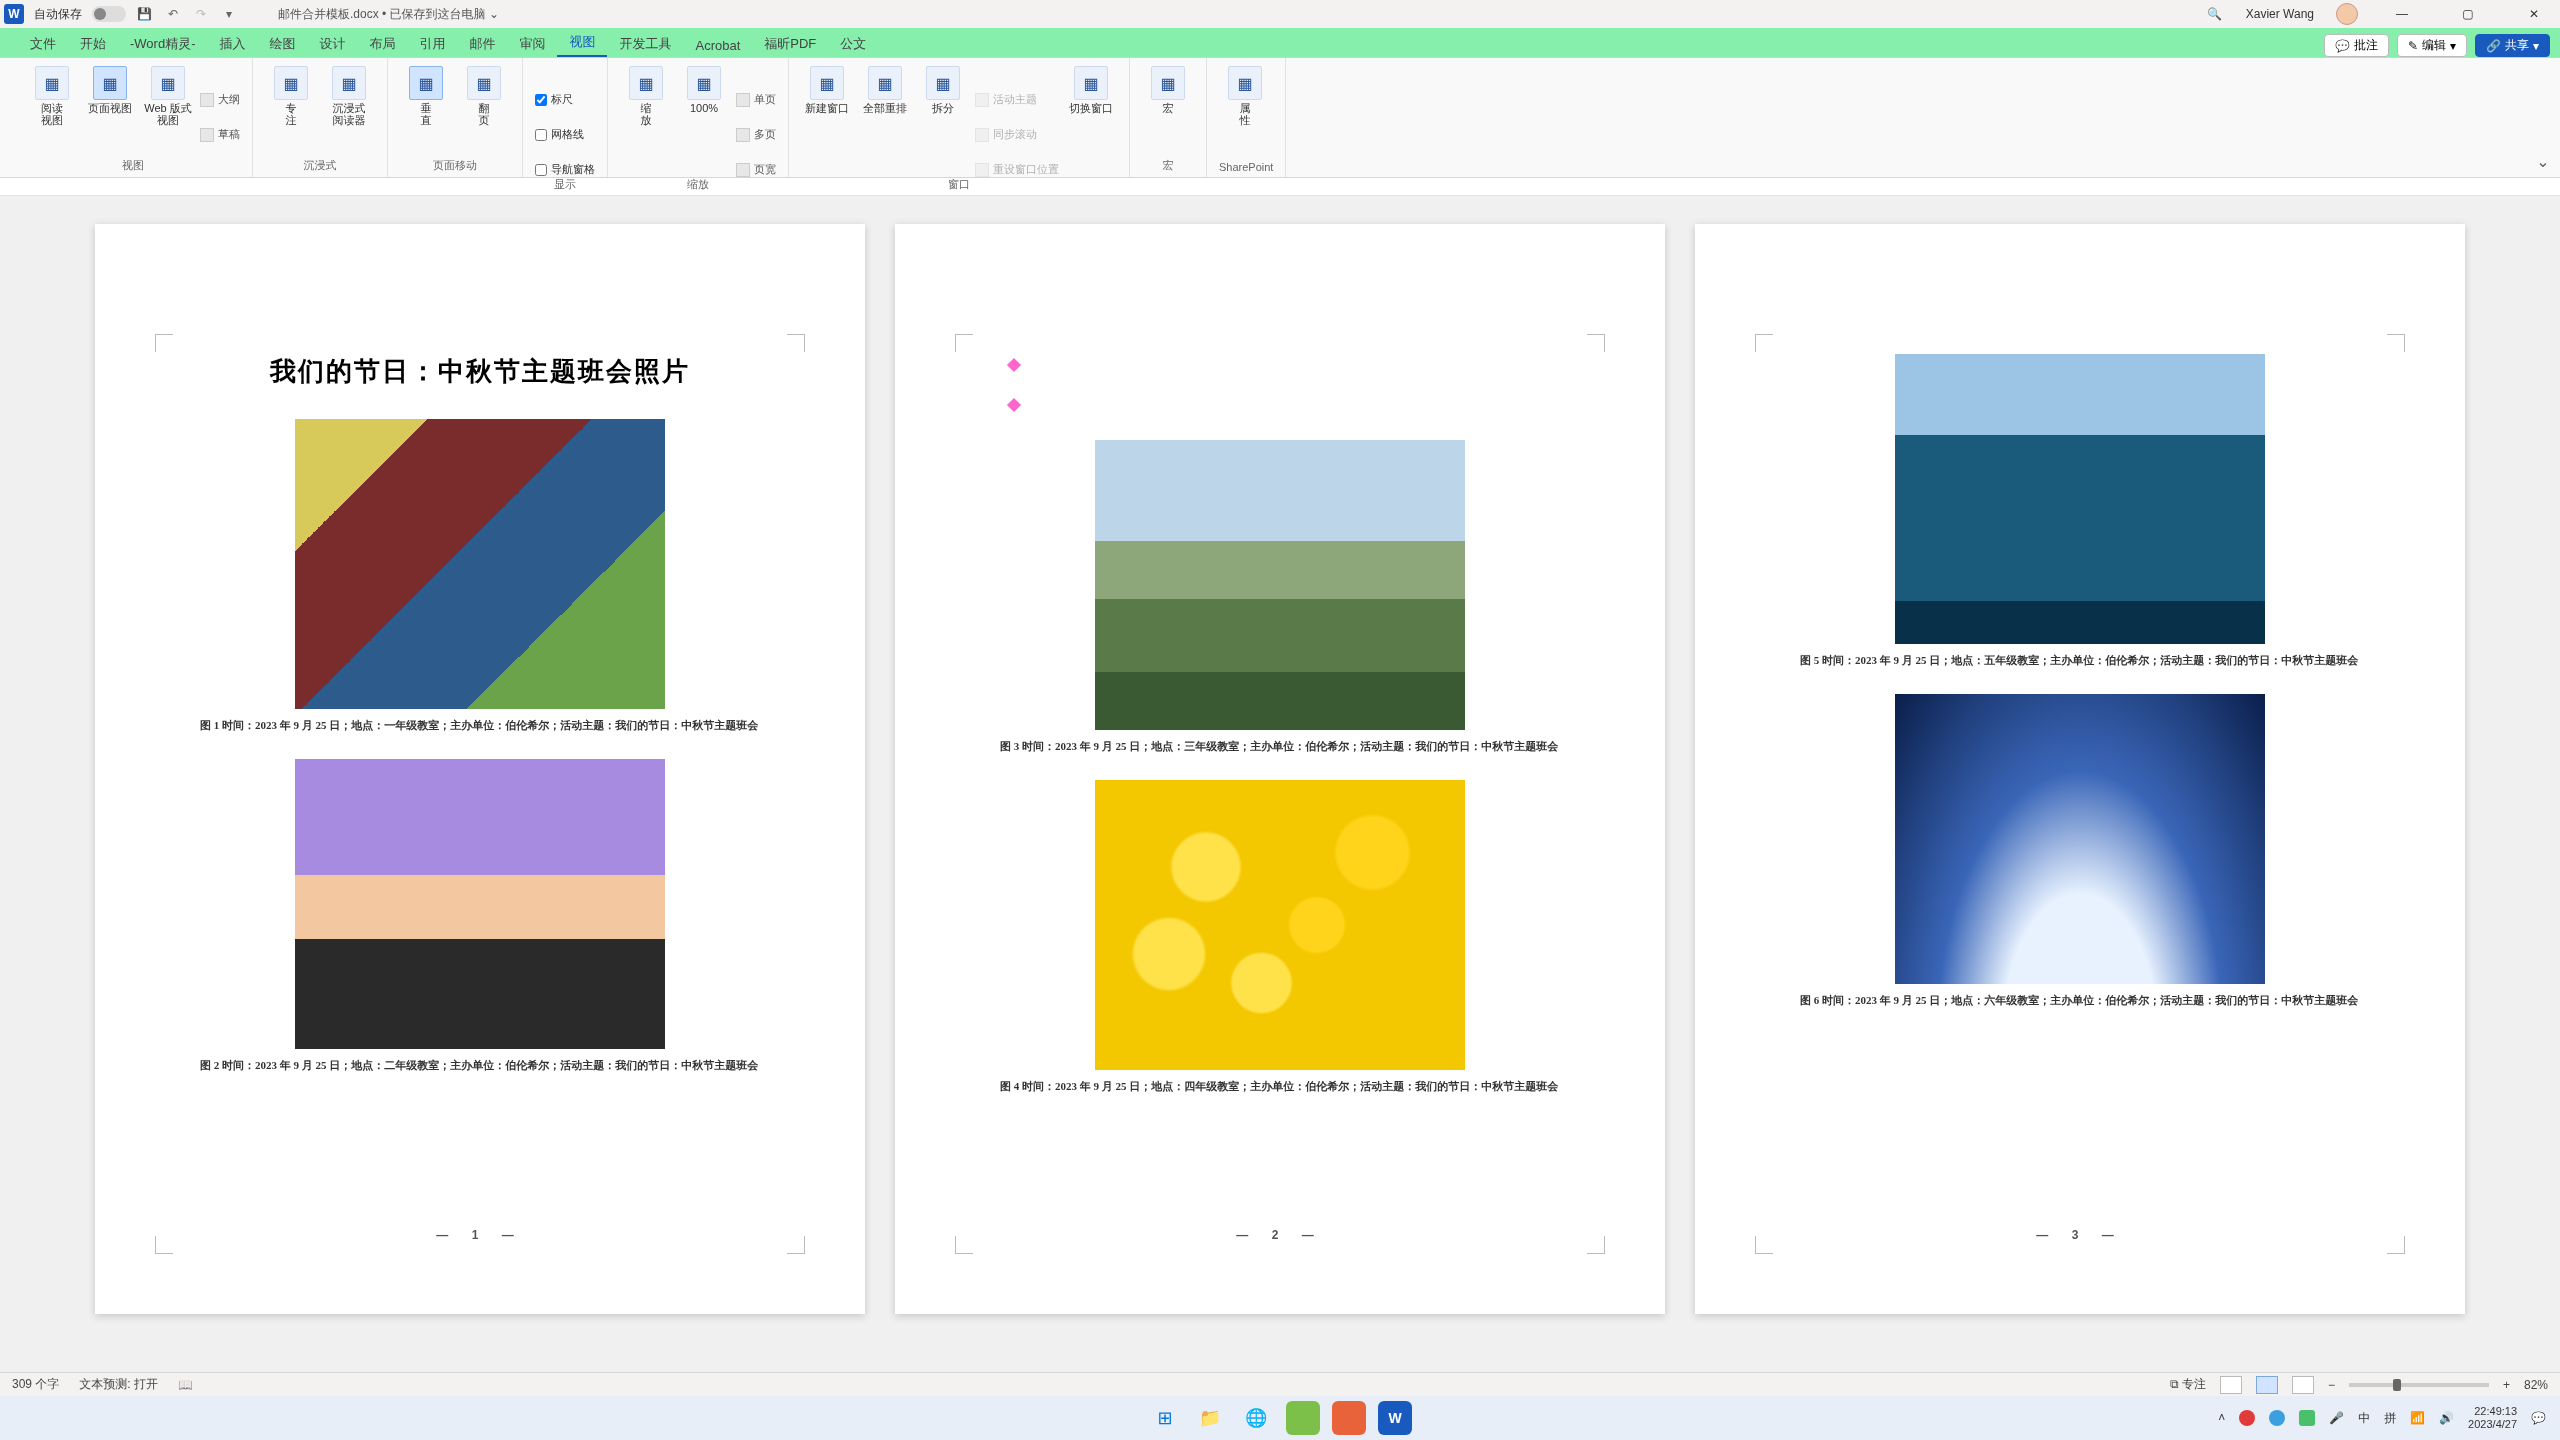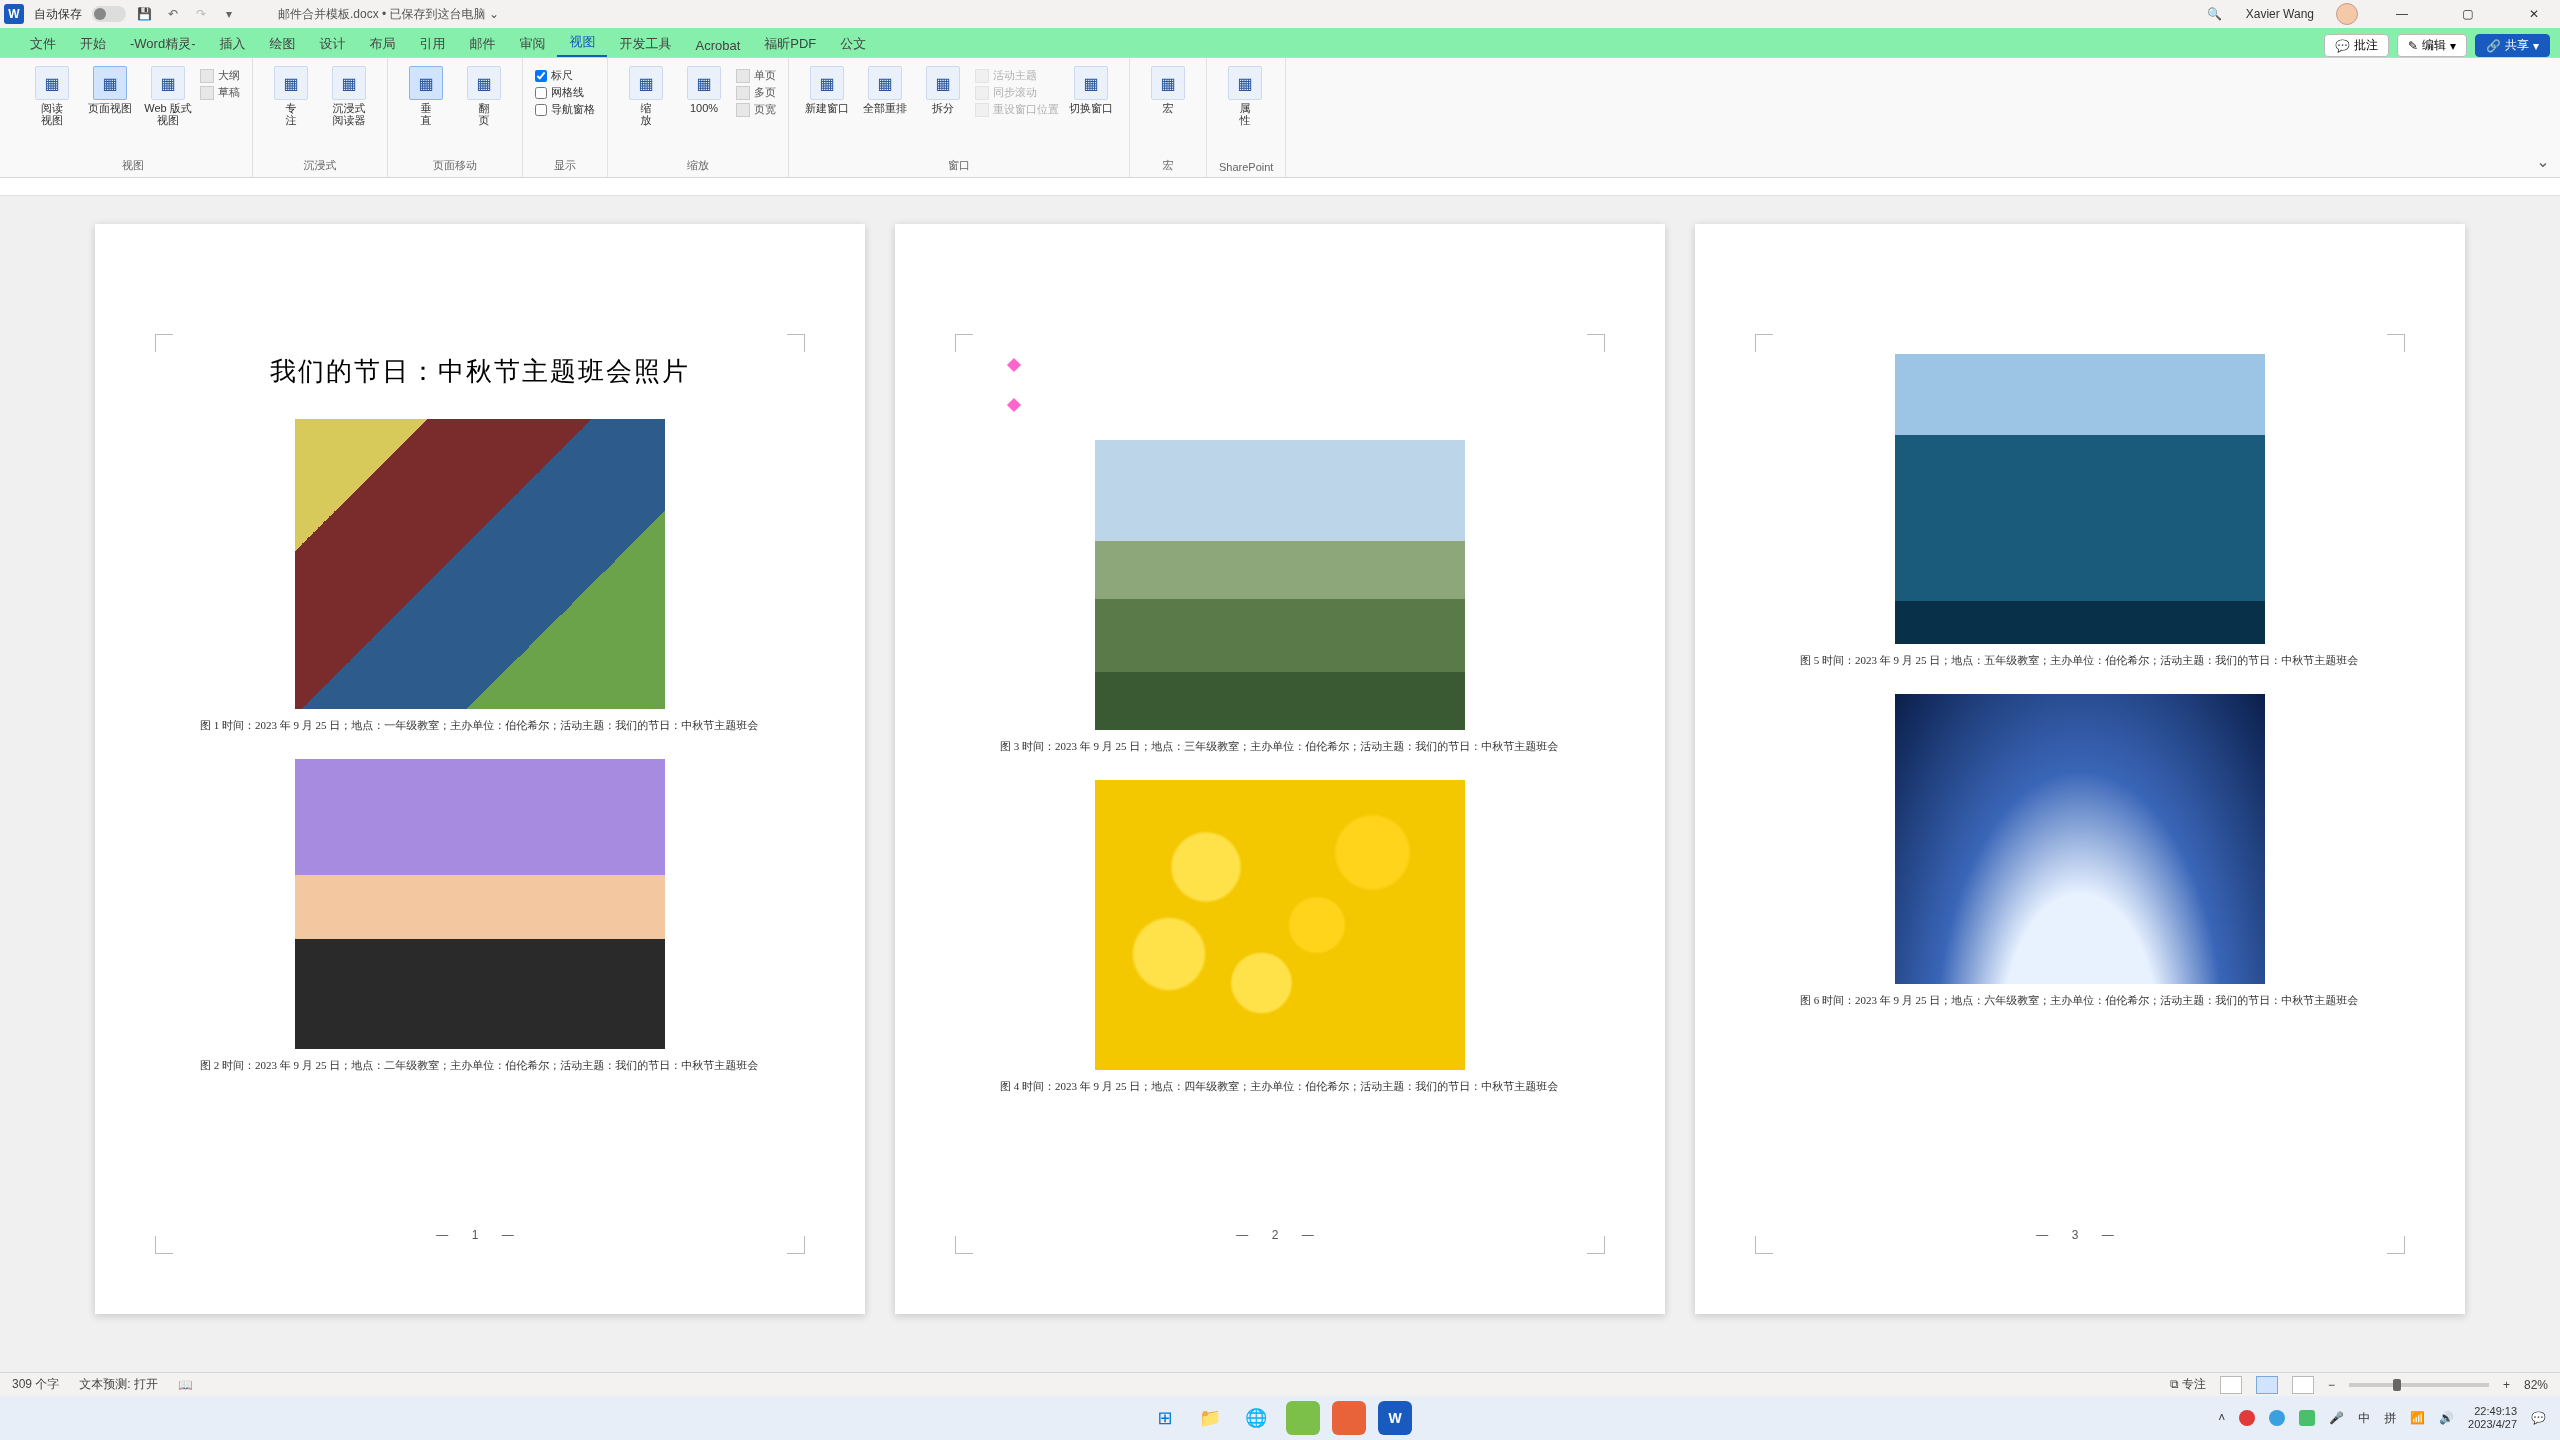--- a/index.html
+++ b/index.html
@@ -26,34 +26,34 @@
 
 
 .ribbon { height: 120px; background: #f9f9f9; border-bottom: 1px solid #d6d6d6; display: flex; padding-left: 14px; }
 .group { border-right: 1px solid #e2e2e2; padding: 4px 12px 2px; display: flex; flex-direction: column; }
 .group-body { flex: 1; display: flex; align-items: flex-start; gap: 6px; }
 .group-label { font-size: 11px; color: #666; text-align: center; padding-bottom: 2px; }
 .bigbtn { width: 52px; display: flex; flex-direction: column; align-items: center; gap: 2px; padding-top: 4px; }
 .bigbtn .ic { width: 34px; height: 34px; background: #eaf1fb; border: 1px solid #cdd9ec; border-radius: 2px; display:flex;align-items:center;justify-content:center;color:#2b579a;font-size:16px; }
 .bigbtn.active .ic { background: #d0e3ff; border-color: #8ab4f0; }
 .bigbtn span { font-size: 11px; color: #333; text-align: center; line-height: 12px; }
-.stack { display: flex; flex-direction: column; gap: 2px; padding-top: 6px; }
+.stack { display: flex; flex-direction: column; gap: 20px; padding-top: 6px; margin-top: 24px; }
 .chk { display: flex; align-items: center; gap: 4px; font-size: 11px; color: #333; }
 .chk input { width: 12px; height: 12px; }
 .smallrow { display:flex; align-items:center; gap:4px; font-size:11px; color:#555; }
 .smallrow .sic { width:14px;height:14px;background:#e7e7e7;border:1px solid #ccc; }
 .ribbon-collapse { margin-left:auto; width:34px; display:flex; align-items:flex-end; justify-content:center; padding-bottom:6px; color:#666; }
 
 
 .ruler { height: 18px; background: #fff; border-bottom: 1px solid #e3e3e3; }
 
 
 .workspace { position: relative; height: calc(1440px - 28px - 30px - 120px - 18px - 24px - 44px); background: #f0f0f0; overflow: auto; display:flex; justify-content:center; padding-top:28px; }
 .pages { display:flex; gap:30px; }
-.page { width: 770px; height: 1090px; background:#fff; box-shadow: 0 2px 8px rgba(0,0,0,.18); position:relative; padding: 130px 80px 60px; }
+.page { width: 770px; height: 1090px; background:#fff; box-shadow: 0 2px 8px rgba(0,0,0,.18); position:relative; padding: 130px 80px 60px; font-weight: bold; }
 .page .corner { position:absolute; width:18px; height:18px; border:1px solid #bbb; }
 .page .corner.tl { top:110px; left:60px; border-right:none; border-bottom:none; }
 .page .corner.tr { top:110px; right:60px; border-left:none; border-bottom:none; }
 .page .corner.bl { bottom:60px; left:60px; border-right:none; border-top:none; }
 .page .corner.br { bottom:60px; right:60px; border-left:none; border-top:none; }
 .doc-title { font-size:26px; font-family:"SimSun",serif; text-align:center; margin-bottom:30px; letter-spacing:2px; }
 .figure { display:flex; flex-direction:column; align-items:center; margin-bottom:26px; }
 .ph { width: 370px; height: 290px; display:block; }
 .caption { font-size:11px; color:#333; line-height:16px; margin-top:8px; width: 560px; font-family:"SimSun",serif; }
 .pagenum { position:absolute; bottom:72px; left:0; right:0; text-align:center; font-size:12px; color:#555; letter-spacing:10px; }

